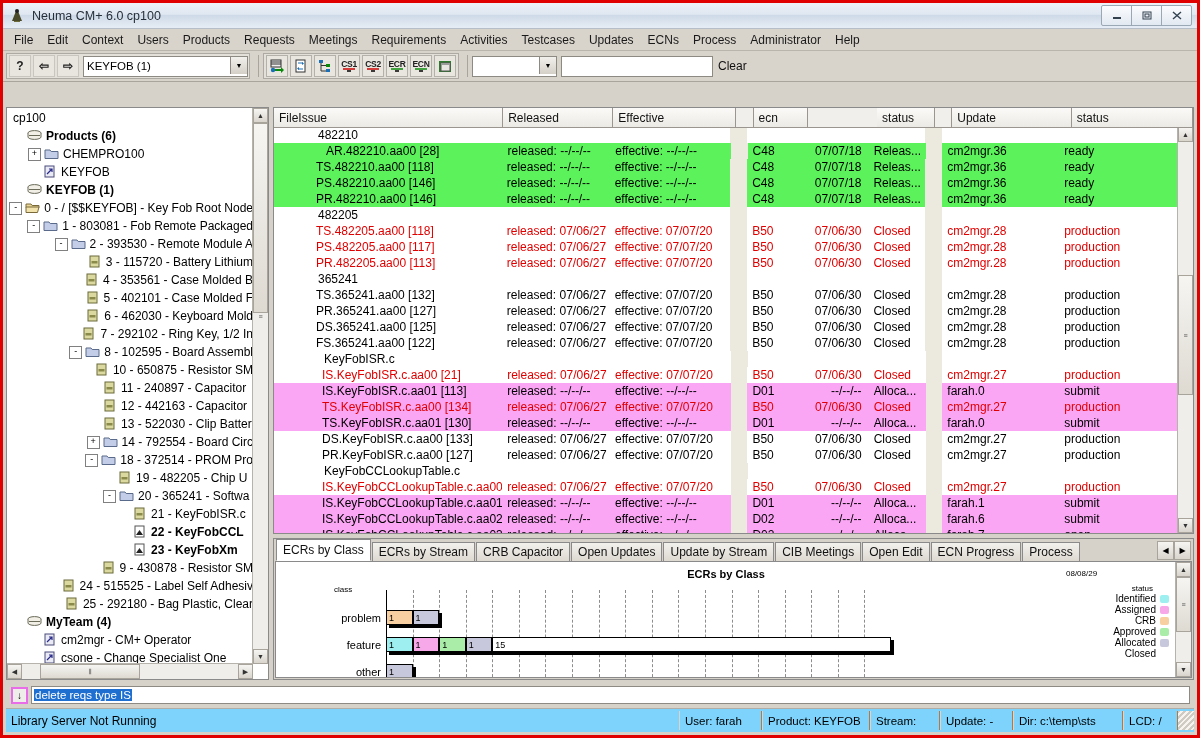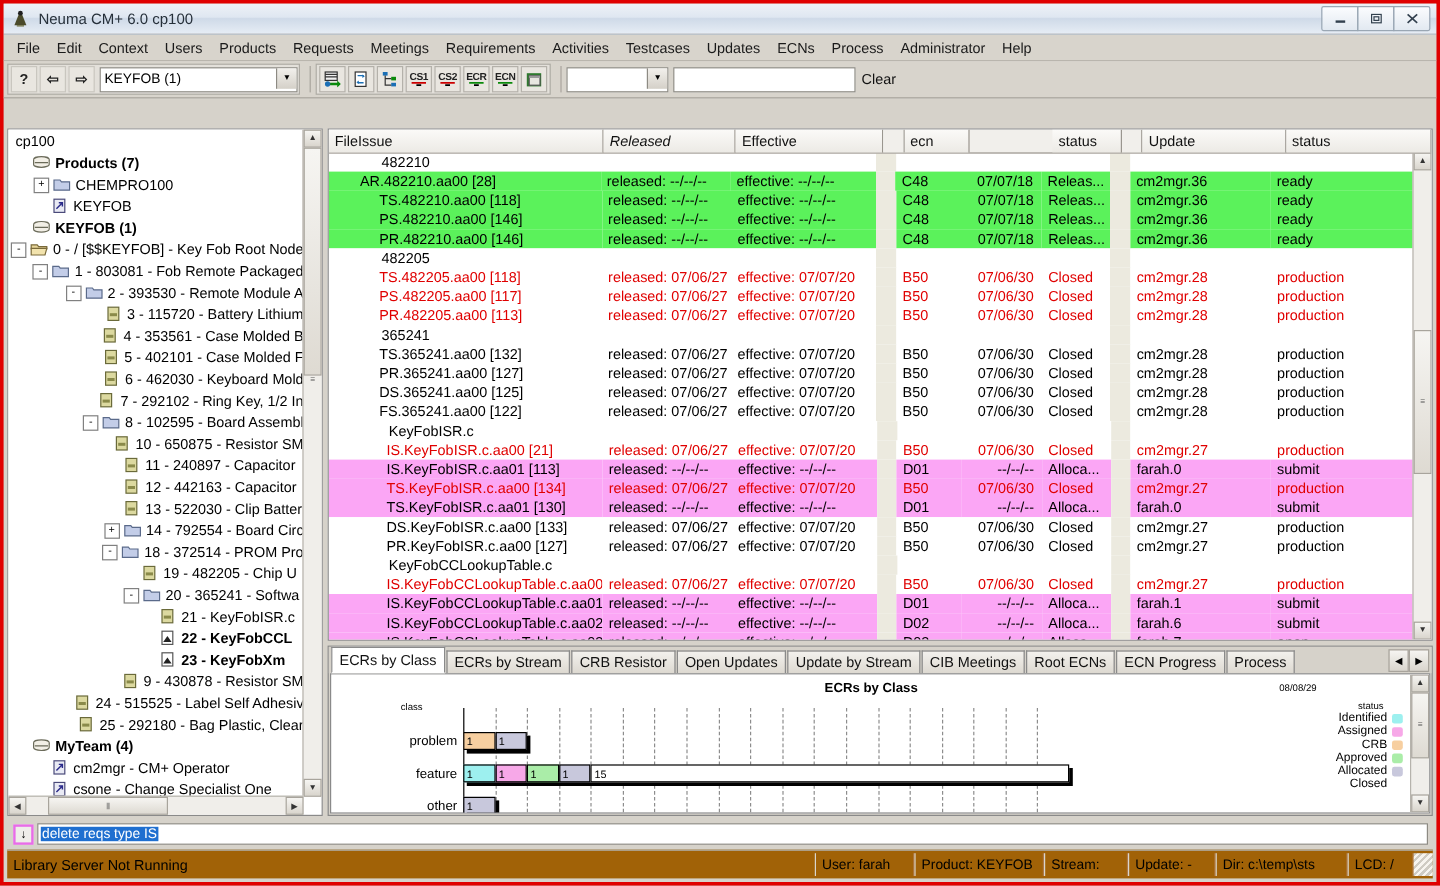--- a/index.html
+++ b/index.html
@@ -235,21 +235,21 @@
     margin-left:5px;box-sizing:border-box;
   }
   .cmd-input{
     flex:1;height:18px;margin-left:3px;margin-right:4px;
     border:1px solid #8d8a83;background:#fff;display:flex;align-items:center;
     box-sizing:border-box;
   }
   .cmd-sel{background:#1f6fd0;color:#fff;font-size:11.5px;padding:0 1px;margin-left:2px;}
   .statusbar{
     position:absolute;left:3px;right:3px;bottom:3px;height:23px;
-    background:#a16207;display:flex;align-items:center;
+    background:#7dd3fc;display:flex;align-items:center;
     border-top:1px solid #b0ada6;
   }
   .sb-msg{font-size:12px;color:#000;padding-left:5px;flex:1;}
   .sb-cell{
     border-left:1px solid #d9d5cd;border-right:1px solid #b07a48;
     height:19px;display:flex;align-items:center;padding:0 5px;font-size:11.5px;color:#000;
     box-sizing:border-box;
   }
   .sb-grip{width:16px;height:19px;background:repeating-linear-gradient(135deg,#cfcbc3 0 2px,#f7f4ef 2px 4px);}
 </style>
@@ -405,21 +405,21 @@
           <div class="tnode">
             <span class="ind" style="width: 4px;"></span>
             <span class="expander none"></span>
             <span class="ico">
               <svg width="15" height="13" viewBox="0 0 15 13">
                 <ellipse cx="7.5" cy="4" rx="6.5" ry="2.4" fill="#f2efe6" stroke="#6b6b5a"></ellipse>
                 <path d="M1 4 v4 a6.5 2.4 0 0 0 13 0 V4" fill="#f2efe6" stroke="#6b6b5a"></path>
                 <line x1="2" y1="6.5" x2="13" y2="6.5" stroke="#6b6b5a"></line>
               </svg>
             </span>
-            <span class="tlabel bold">Products (7)</span>
+            <span class="tlabel bold">Products (6)</span>
           </div>
           <div class="tnode">
             <span class="ind" style="width: 19px;"></span>
             <span class="expander">+</span>
             <span class="ico">
               <svg width="15" height="13" viewBox="0 0 15 13">
                 <path d="M1 3 h5 l1.2 1.5 h6.8 v7 h-13 Z" fill="#c3cde8" stroke="#5a6a8a"></path>
               </svg>
             </span>
             <span class="tlabel">CHEMPRO100</span>
@@ -742,21 +742,21 @@
       </div>
     </div>
 
     <div class="splitter"></div>
 
     <div class="rightside">
 
       <div class="tablewrap">
         <div class="thead" id="thead">
             <div class="th" style="width: 246px; text-align: center;">FileIssue</div>
-            <div class="th" style="width: 118px; font-style: italic;">Released</div>
+            <div class="th" style="width: 118px;">Released</div>
             <div class="th" style="width: 132px;">Effective</div>
             <div class="th" style="width: 18px; background: rgb(241, 239, 235);"></div>
             <div class="th" style="width: 58px;">ecn</div>
             <div class="th rt" style="width: 74px; margin-top: 30px;">effectivity</div>
             <div class="th" style="width: 62px;">status</div>
             <div class="th" style="width: 18px; background: rgb(241, 239, 235);"></div>
             <div class="th" style="width: 128px;">Update</div>
             <div class="th" style="width: 130px;">status</div>
           </div>
         <div class="trows" id="trows">
@@ -766,21 +766,21 @@
               <div class="td" style="width: 132px; background: rgb(255, 255, 255); color: rgb(0, 0, 0);"></div>
               <div class="td" style="width: 18px; background: rgb(236, 234, 223);"></div>
               <div class="td" style="width: 58px; background: rgb(255, 255, 255); color: rgb(0, 0, 0);"></div>
               <div class="td rt" style="width: 74px; background: rgb(255, 255, 255); color: rgb(0, 0, 0);"></div>
               <div class="td" style="width: 62px; background: rgb(255, 255, 255); color: rgb(0, 0, 0);"></div>
               <div class="td" style="width: 18px; background: rgb(236, 234, 223);"></div>
               <div class="td" style="width: 128px; background: rgb(255, 255, 255); color: rgb(0, 0, 0);"></div>
               <div class="td" style="width: 130px; background: rgb(255, 255, 255); color: rgb(0, 0, 0);"></div>
             </div>
             <div class="tr">
-              <div class="td" style="width: 246px; background: rgb(91, 242, 91); color: rgb(0, 0, 0); padding-left: 26px;">AR.482210.aa00 [28]</div>
+              <div class="td" style="width: 246px; background: rgb(91, 242, 91); color: rgb(0, 0, 0); padding-left: 52px;">AR.482210.aa00 [28]</div>
               <div class="td" style="width: 118px; background: rgb(91, 242, 91); color: rgb(0, 0, 0);">released: --/--/--</div>
               <div class="td" style="width: 132px; background: rgb(91, 242, 91); color: rgb(0, 0, 0);">effective: --/--/--</div>
               <div class="td" style="width: 18px; background: rgb(236, 234, 223);"></div>
               <div class="td" style="width: 58px; background: rgb(91, 242, 91); color: rgb(0, 0, 0);">C48</div>
               <div class="td rt" style="width: 74px; background: rgb(91, 242, 91); color: rgb(0, 0, 0);">07/07/18</div>
               <div class="td" style="width: 62px; background: rgb(91, 242, 91); color: rgb(0, 0, 0);">Releas...</div>
               <div class="td" style="width: 18px; background: rgb(236, 234, 223);"></div>
               <div class="td" style="width: 128px; background: rgb(91, 242, 91); color: rgb(0, 0, 0);">cm2mgr.36</div>
               <div class="td" style="width: 130px; background: rgb(91, 242, 91); color: rgb(0, 0, 0);">ready</div>
             </div>
@@ -1077,25 +1077,25 @@
           <div class="sb-arrow" style="position:absolute;top:0;left:0;width:15px;height:15px;">▲</div>
           <div class="sb-thumb" style="position:absolute;top:148px;left:0;width:15px;height:120px;">≡</div>
           <div class="sb-arrow" style="position:absolute;bottom:0;left:0;width:15px;height:15px;">▼</div>
         </div>
       </div>
 
       <div class="bottomwrap">
         <div class="tabstrip" id="tabstrip">
           <div class="tab active">ECRs by Class</div>
             <div class="tab">ECRs by Stream</div>
-            <div class="tab">CRB Resistor</div>
+            <div class="tab">CRB Capacitor</div>
             <div class="tab">Open Updates</div>
             <div class="tab">Update by Stream</div>
             <div class="tab">CIB Meetings</div>
-            <div class="tab">Root ECNs</div>
+            <div class="tab">Open Edit</div>
             <div class="tab">ECN Progress</div>
             <div class="tab">Process</div>
             <div class="tabnav">
             <div>◀</div>
             <div>▶</div>
           </div>
         </div>
         <div class="chartarea">
           <div class="chart-title">ECRs by Class</div>
           <div class="chart-date">08/08/29</div>

